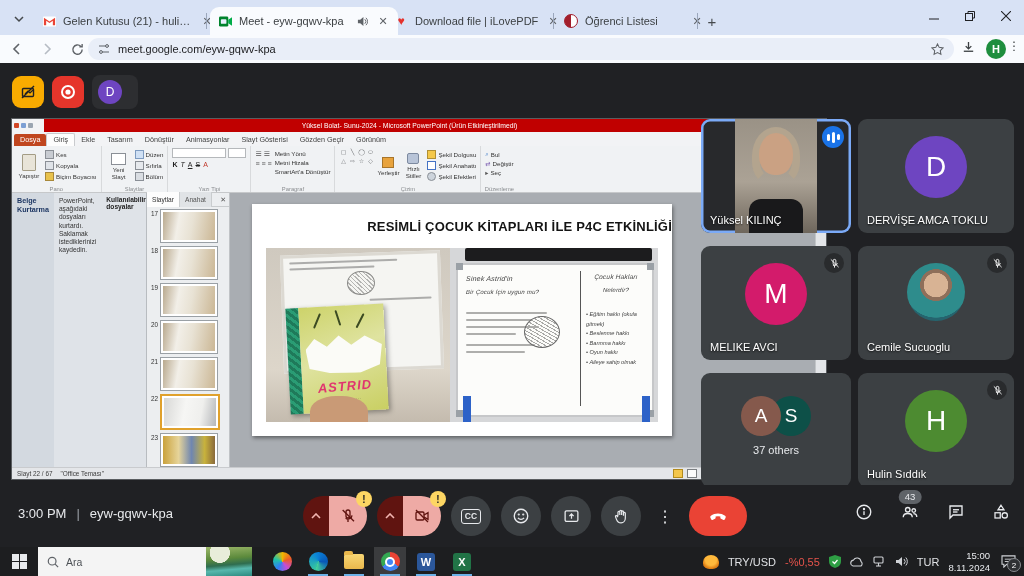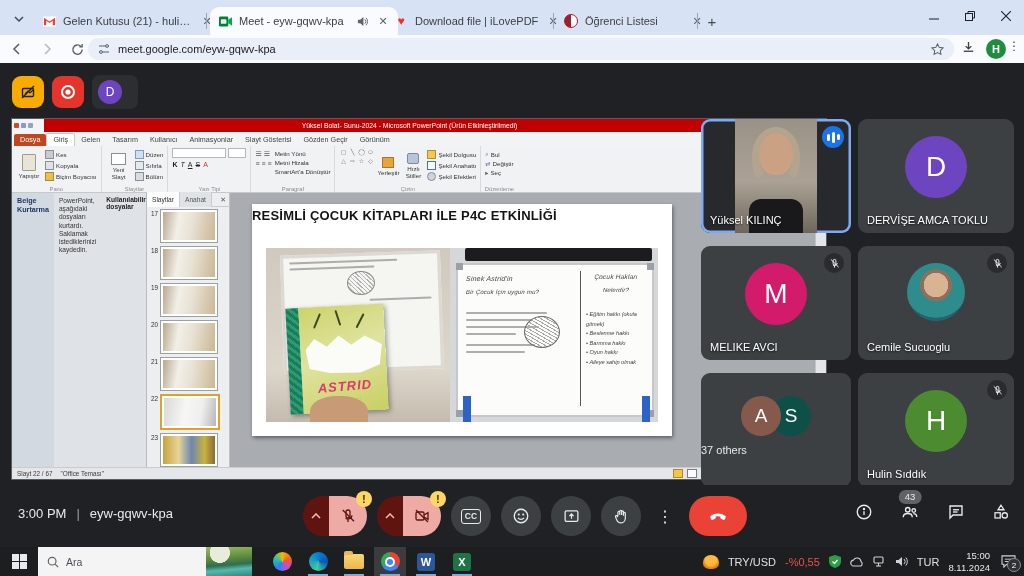--- a/index.html
+++ b/index.html
@@ -98,21 +98,21 @@
   .throw.sel .tbox{border:2px solid #e0a12c}
   .tpic{position:absolute;inset:2px;background:linear-gradient(100deg,#b9a98e 0%,#f2efe8 30%,#e8e2d4 55%,#cbb795 100%)}
   .throw:nth-child(6) .tpic{background:linear-gradient(100deg,#d8d8d6 0%,#f6f6f4 40%,#efefed 70%,#b5b7ba 100%)}
   .throw:nth-child(7) .tpic{background:linear-gradient(90deg,#caa23c,#e6d49a 30%,#6f86b0 55%,#c8b23c 80%,#8a6a3c)}
   
   #slidearea{flex:1;display:flex;flex-direction:column;min-width:0}
   #canvas{flex:1;background:#a9adb2;position:relative;overflow:hidden}
   #vsb{position:absolute;right:0;top:0;bottom:0;width:10px;background:#e3e5e8;border-left:1px solid #c2c5c8;
     display:flex;flex-direction:column;justify-content:space-between;align-items:center;font-size:6px;color:#555;padding:1px 0}
   #slide{position:absolute;left:22px;top:11px;width:420px;height:232px;background:#fff;box-shadow:1px 2px 4px rgba(0,0,0,.45)}
-  #slide-title{margin-top:4px;text-align:left;font-size:13px;font-weight:bold;color:#141414;letter-spacing:.2px}
+  #slide-title{margin-top:15px;text-align:right;font-size:13px;font-weight:bold;color:#141414;letter-spacing:.2px}
   #collage{position:absolute;left:14px;right:14px;top:44px;bottom:14px;display:flex;background:#e8e6e2;overflow:hidden}
   #ph-l{width:47%;position:relative;background:linear-gradient(#cfc9bf,#ddd6ca 70%,#c4bbae)}
   .wb-l{position:absolute;top:5px;left:16px;right:8px;height:112px;background:#f5f5f2;border:3px solid #dcd9d2;transform:rotate(-2deg)}
   .scrib{height:2px;background:#9a9a98;border-radius:1px;margin:4px 6px 0;opacity:.8}
   .scrib.s2{width:55%}
   .doodle{width:26px;height:22px;border:1px solid #8a8a88;border-radius:50%;margin:3px auto 0;background:
     repeating-linear-gradient(45deg,transparent,transparent 2px,#b5b5b3 2px,#b5b5b3 3px)}
   #book{position:absolute;bottom:10px;left:22px;width:98px;height:106px;transform:rotate(-3deg);display:flex;box-shadow:2px 2px 5px rgba(0,0,0,.35)}
   #book-spine{width:13px;background:repeating-linear-gradient(40deg,#1f7a5a 0 3px,#2a9c74 3px 6px)}
   #book-cover{flex:1;position:relative;background:linear-gradient(160deg,#cdd36a 0%,#dfe3a0 45%,#c9cf62 100%)}
@@ -162,21 +162,21 @@
   #tile2{left:858px;top:56px;width:156px;height:114px}
   #tile3{left:701px;top:183px;width:150px;height:114px}
   #tile4{left:858px;top:183px;width:156px;height:114px}
   #tile5{left:701px;top:310px;width:150px;height:114px}
   #tile6{left:858px;top:310px;width:156px;height:114px}
   #t4photo{position:absolute;left:50%;top:40%;transform:translate(-50%,-50%);width:58px;height:58px;border-radius:50%;
     background:radial-gradient(circle at 50% 38%,#d8b394 0 26%,#8e6f5a 27% 34%,#2e8c8c 35% 70%,#25646e 71%);overflow:hidden}
   .duoav{position:absolute;left:50%;top:38%;transform:translate(-50%,-50%);display:flex}
   .duoav .c{width:40px;height:40px;border-radius:50%;color:#fff;font-size:19px;display:flex;align-items:center;justify-content:center}
   .duoav .c2{margin-left:-10px}
-  #t5name{position:absolute;left:0;right:0;top:62%;text-align:left;font-size:11px;color:#e8eaed}
+  #t5name{position:absolute;left:0;right:0;top:62%;text-align:center;font-size:11px;color:#e8eaed}
 
   
   #controlbar{position:absolute;top:485px;left:0;width:1024px;height:62px;background:#202124}
   #cb-left{position:absolute;left:18px;top:21px;display:flex;align-items:center;gap:10px;color:#e8eaed;font-size:13px}
   #cb-left .sep{color:#9aa0a6}
   #cb-center{position:absolute;left:303px;top:11px;display:flex;align-items:center;gap:10px}
   .split{display:flex;position:relative}
   .chev{width:26px;height:40px;background:#601410;border-radius:20px 0 0 20px;display:flex;align-items:center;justify-content:center;color:#f1b5b0}
   .mutebtn{width:38px;height:40px;background:#eeaaa5;border-radius:0 20px 20px 0;display:flex;align-items:center;justify-content:center}
   .warnbadge{position:absolute;top:-5px;right:-5px;width:16px;height:16px;border-radius:50%;background:#fdd663;
@@ -367,23 +367,23 @@
         <span>
             <svg width="7" height="7" viewBox="0 0 8 8">
               <path d="M0 0l8 8M8 0L0 8" stroke="#444"></path>
             </svg>
           </span>
       </div>
     </div>
     <div id="ppt-tabs">
       <span class="ptab file">Dosya</span>
       <span class="ptab sel">Giriş</span>
-      <span class="ptab">Gelen</span>
+      <span class="ptab">Ekle</span>
       <span class="ptab">Tasarım</span>
-      <span class="ptab">Kullanıcı</span>
+      <span class="ptab">Dönüştür</span>
       <span class="ptab">Animasyonlar</span>
       <span class="ptab">Slayt Gösterisi</span>
       <span class="ptab">Gözden Geçir</span>
       <span class="ptab">Görünüm</span>
       <span id="ppt-help">
         <span style="color:#666;font-size:6px">▲</span>
         <span class="helpdot">?</span>
       </span>
     </div>
     <div id="ppt-ribbon">

